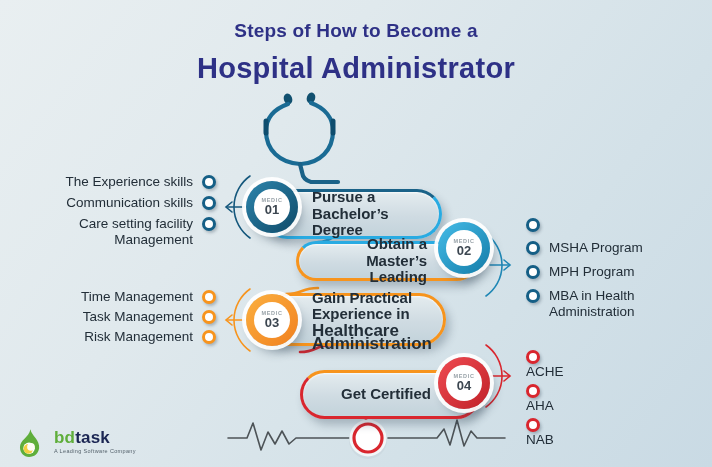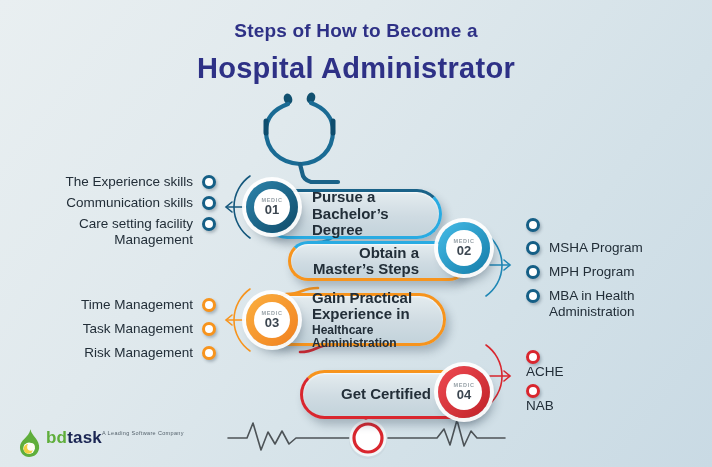--- a/index.html
+++ b/index.html
@@ -19,69 +19,69 @@
   
   .pill{
     position:absolute;z-index:2;box-sizing:border-box;border-radius:27px;
     background:linear-gradient(180deg,#e4ecef 0%,#cfdbe2 55%,#c3d3db 100%);
     border:3px solid;
     box-shadow:4px 6px 9px rgba(44,62,80,.28), inset 0 1px 2px rgba(255,255,255,.75);
     display:flex;flex-direction:column;justify-content:center;
     color:var(--text);
   }
   .pill .tl{font-size:15px;line-height:16.5px;font-weight:700;}
-  .pill .tl-small{font-size:12px;line-height:13px;font-weight:700;margin-top:1px;}
+  .pill .tl-small{font-size:17px;line-height:13px;font-weight:700;margin-top:1px;}
   .pill-left{padding-left:47px;padding-right:8px;text-align:left;}
   .pill-right{padding-right:47px;padding-left:8px;text-align:right;}
   .pill1{left:262px;top:189px;width:180px;height:50px;border-color:var(--step1-line) var(--step2-line) var(--step2-line) var(--step1-line);}
-  .pill2{left:288px;top:241px;width:181px;height:40px;border-color:var(--step2-line) var(--step2-line) var(--step3) var(--step3);}
+  .pill2{left:296px;top:241px;width:181px;height:40px;border-color:var(--step2-line) var(--step2-line) var(--step3) var(--step3);}
   .pill3{left:262px;top:293px;width:184px;height:53px;border-color:var(--step3);}
   .pill4{left:300px;top:370px;width:181px;height:49px;border-color:var(--step3) var(--step4) var(--step4) var(--step4);}
 
   
   .badge{
     position:absolute;z-index:3;width:52px;height:52px;border-radius:50%;
     box-shadow:0 0 0 4px rgba(255,255,255,.92), 4px 7px 10px rgba(44,62,80,.35);
   }
   .badge-inner{
     position:absolute;inset:8px;background:#fff;border-radius:50%;
     display:flex;flex-direction:column;align-items:center;justify-content:center;
   }
   .badge-small{font-size:5.5px;letter-spacing:.7px;color:#98a2a8;font-weight:700;}
   .badge-num{font-size:13px;font-weight:700;color:#3c4650;margin-top:-1px;}
   .badge1{left:246px;top:181px;background:linear-gradient(135deg,#2d85ad,#0f4a68);}
   .badge2{left:438px;top:222px;background:linear-gradient(135deg,#45bce8,#147ca8);}
   .badge3{left:246px;top:294px;background:linear-gradient(135deg,#fbb040,#f1801f);}
-  .badge4{left:438px;top:366px;background:linear-gradient(135deg,#ef4b52,#c02128);}
+  .badge4{left:438px;top:357px;background:linear-gradient(135deg,#ef4b52,#c02128);}
 
   
   .side-list{position:absolute;z-index:2;font-size:13.5px;line-height:16px;color:var(--text);font-weight:400;}
   .side-list .li{display:flex;align-items:flex-start;}
   .list-left{right:496px;width:180px;}
   .list-left .li{justify-content:flex-end;text-align:right;margin-bottom:5px;}
   .list-right{left:526px;width:150px;}
   .list-right .li{justify-content:flex-start;text-align:left;}
   .dot{
     flex:0 0 auto;width:8px;height:8px;border-radius:50%;background:#fff;
     border:3.2px solid;margin-top:1px;
     box-shadow:1.5px 2px 3px rgba(44,62,80,.3);
   }
   .list-left .dot{margin-left:9px;}
   .list-right .dot{margin-right:9px;}
   .dot-blue{border-color:var(--bullet-blue);}
   .dot-orange{border-color:var(--step3);}
   .dot-red{border-color:var(--step4);}
   .list1{top:174px;}
   .list2{top:217px;}  .list2 .li{margin-bottom:8px;}
-  .list3{top:289px;}  .list3 .li{margin-bottom:4px;margin-top:8px;}
+  .list3{top:289px;}  .list3 .li{margin-bottom:4px;}
   .list4{top:349px;}  .list4 .li{margin-bottom:3px;flex-direction:column;}
 
   
   .logo{position:absolute;left:19px;top:429px;z-index:2;display:flex;align-items:flex-start;}
-  .logo-text{margin-left:4px;display:flex;flex-direction:row;}
+  .logo-text{margin-left:12px;display:flex;flex-direction:column;}
   .logo-brand{font-size:17px;font-weight:700;line-height:18px;letter-spacing:.2px;}
   .logo-brand .green{color:var(--logo-green);}
   .logo-brand .dark{color:var(--logo-dark);}
   .logo-tagline{font-size:5.5px;color:#55626c;letter-spacing:.35px;margin-top:1px;}
 </style>
 </head>
 <body>
 
 <div class="stage">
 
@@ -162,21 +162,21 @@
         <span class="dot dot-blue"></span>
       </div>
     <div class="li">
         <span>Care setting facility Management</span>
         <span class="dot dot-blue"></span>
       </div>
   </div>
 
   <div class="pill pill2 pill-right">
     <div class="tl">Obtain a</div>
-    <div class="tl">Master’s Steps</div>
+    <div class="tl">Master’s Leading</div>
   </div>
   <div class="badge badge2">
     <div class="badge-inner">
       <div class="badge-small">MEDIC</div>
       <div class="badge-num">02</div>
     </div>
   </div>
   <div class="side-list list-right list2">
     <div class="li">
         <span class="dot dot-blue"></span>
@@ -227,20 +227,24 @@
   <div class="badge badge4">
     <div class="badge-inner">
       <div class="badge-small">MEDIC</div>
       <div class="badge-num">04</div>
     </div>
   </div>
   <div class="side-list list-right list4">
     <div class="li">
         <span class="dot dot-red"></span>
         <span>ACHE</span>
+      </div>
+    <div class="li">
+        <span class="dot dot-red"></span>
+        <span>AHA</span>
       </div>
     <div class="li">
         <span class="dot dot-red"></span>
         <span>NAB</span>
       </div>
   </div>
 
   <div class="logo">
     <svg width="23" height="29" viewBox="0 0 24 30">
       <path d="M12,0 C13,7 22,11 21,20 C20,26 16,29 10.5,29 C5,29 1,25 1,19 C1,11 10,9 12,0 Z" fill="var(--logo-green)"></path>

